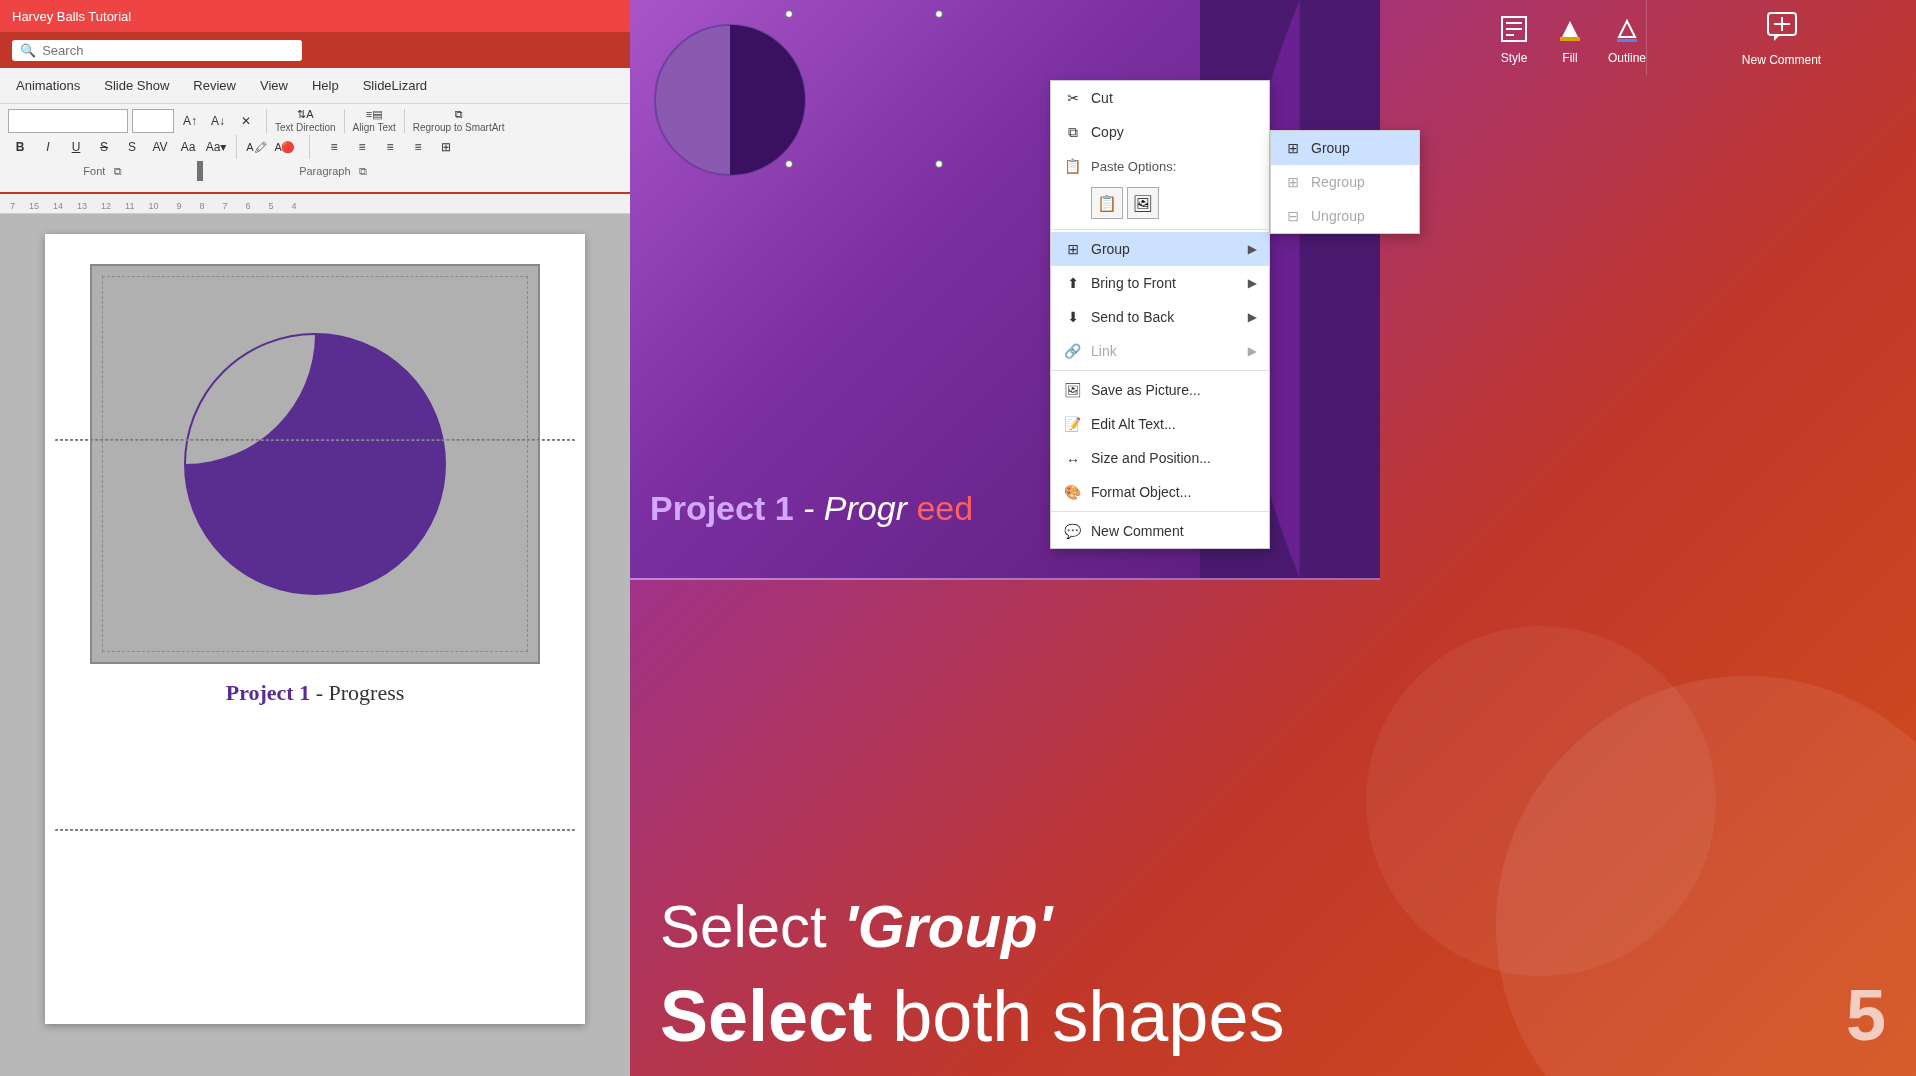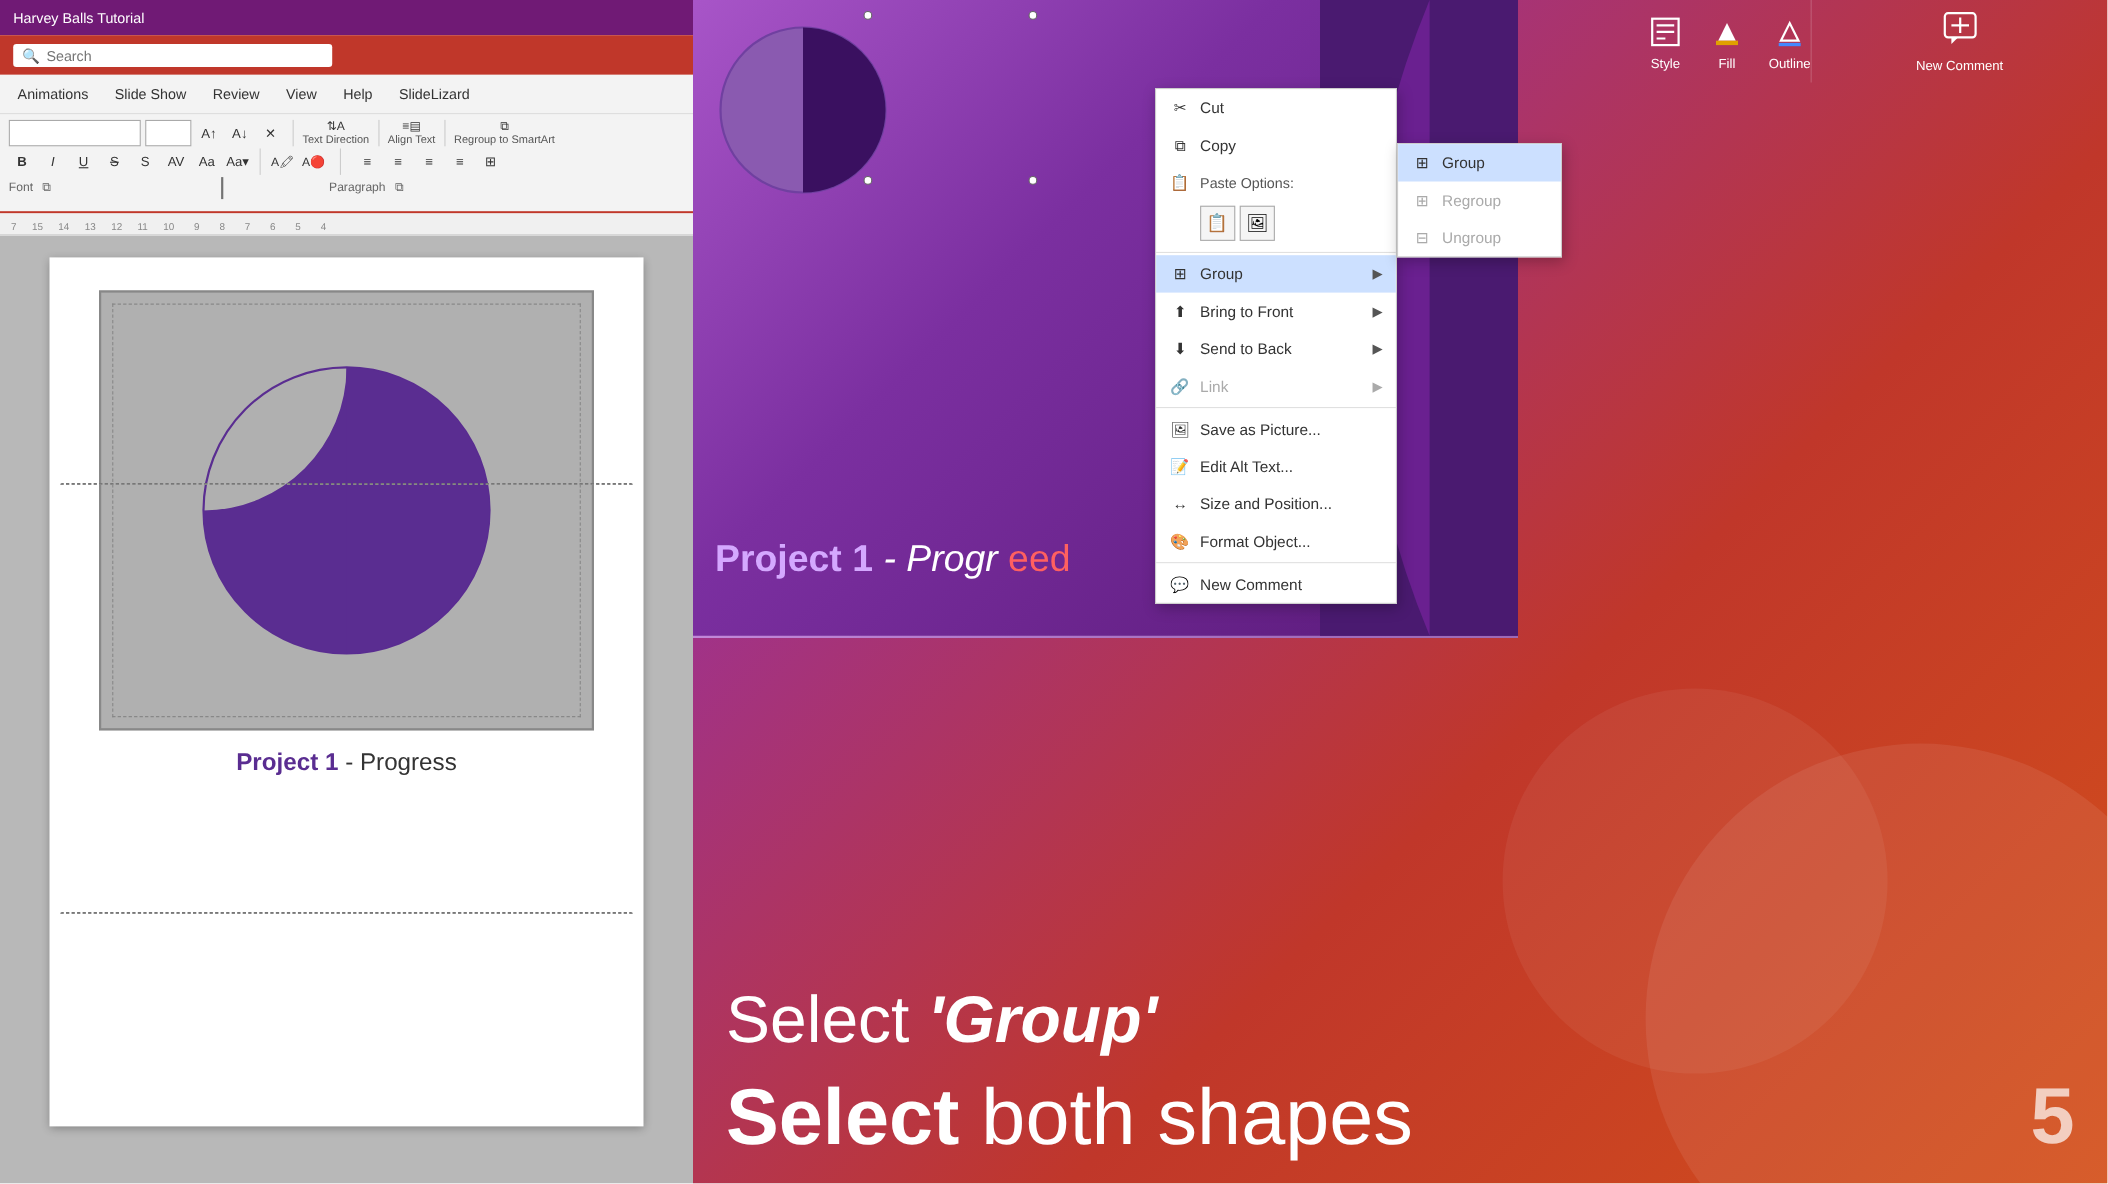--- a/index.html
+++ b/index.html
@@ -12,21 +12,21 @@
       width: 630px;
       height: 1076px;
       background: #fff;
       display: flex;
       flex-direction: column;
     }
 
     
     .title-bar {
       height: 32px;
-      background: #701a75;
+      background: #ef4444;
       display: flex;
       align-items: center;
       padding: 0 12px;
     }
     .title-bar-text {
       color: #fff;
       font-size: 13px;
       font-weight: 400;
     }
 
@@ -173,20 +173,21 @@
       display: flex;
       align-items: center;
       justify-content: center;
       position: relative;
       margin-top: 10px;
     }
     .slide-title {
       margin-top: 16px;
       font-size: 22px;
       color: #333;
+      font-family: Liberation Serif, serif;
     }
     .slide-title-bold {
       font-weight: 700;
       color: #5a2d91;
     }
     .slide-title-normal {
       font-weight: 400;
       color: #333;
     }
     .selection-dashed {
@@ -436,21 +437,21 @@
       <button class="ribbon-btn" style="font-size:11px;">A🔴</button>
       <div style="width:1px;height:24px;background:#ccc;margin:0 8px;"></div>
       <button class="ribbon-btn">≡</button>
       <button class="ribbon-btn">≡</button>
       <button class="ribbon-btn">≡</button>
       <button class="ribbon-btn">≡</button>
       <button class="ribbon-btn">⊞</button>
     </div>
 
     <div style="display:flex;gap:0;margin-top:2px;">
-      <div style="width:195px;text-align:left;border-right:2px solid #737373;padding-bottom:2px;">
+      <div style="width:195px;text-align:center;border-right:6px solid #737373;padding-bottom:2px;">
         <span style="font-size:11px;color:#666;">Font</span>
         <span style="font-size:11px;color:#666;margin-left:4px;">⧉</span>
       </div>
       <div style="width:260px;text-align:center;padding-bottom:2px;">
         <span style="font-size:11px;color:#666;">Paragraph</span>
         <span style="font-size:11px;color:#666;margin-left:4px;">⧉</span>
       </div>
     </div>
   </div>
 

